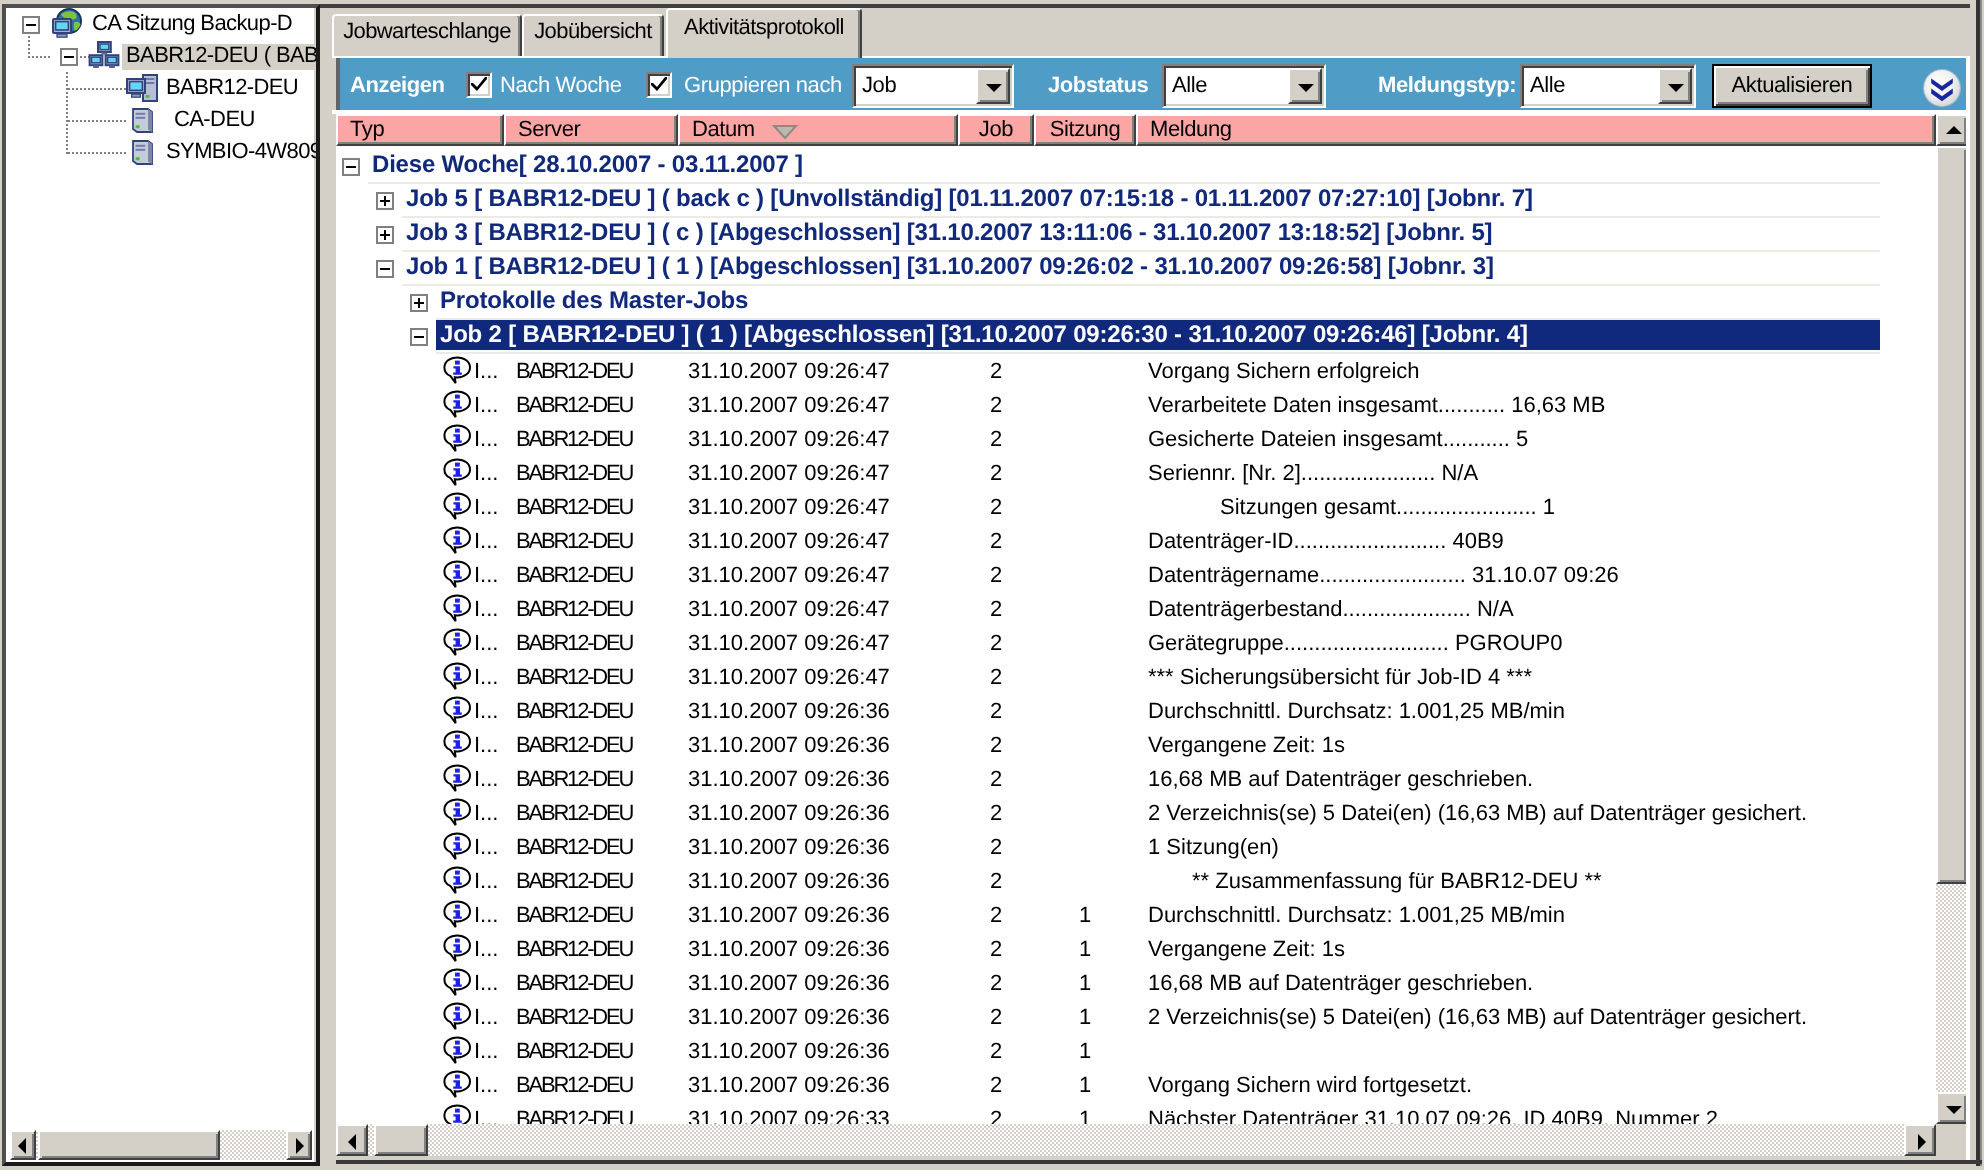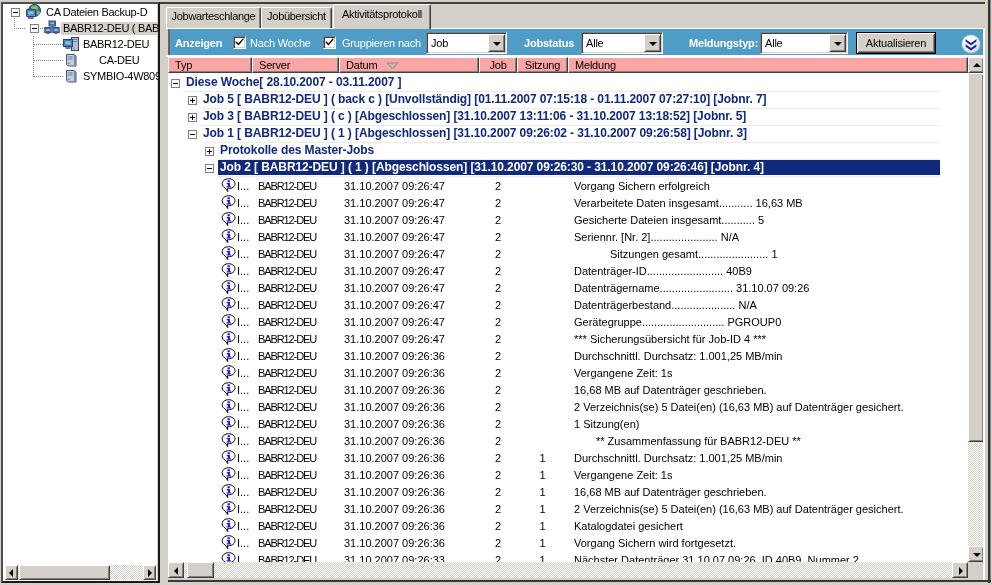--- a/index.html
+++ b/index.html
@@ -169,21 +169,21 @@
   <svg width="16" height="16" viewBox="0 0 16 16">
     <circle cx="9.5" cy="6.5" r="6" fill="#2E6DB4" stroke="#16335F" stroke-width="1"></circle>
     <path d="M5.5,3 Q8.5,0.8 12,2 Q14,3.5 13,5.2 Q10.5,6.5 8,5 Q6,4.5 5.5,3Z" fill="#7FC242"></path>
     <path d="M12.2,7 Q14.8,6.6 15.2,8.2 Q14.5,10.6 12.2,11.4 Q11.4,9 12.2,7Z" fill="#7FC242"></path>
     <path d="M4,7.5 Q5.5,7 6,8.5 Q5.5,9.8 4.2,9.5 Q3.6,8.4 4,7.5Z" fill="#6FB23A"></path>
     <rect x="1.5" y="5.5" width="9" height="7" rx="0.5" fill="#AAB4CE" stroke="#31427C"></rect>
     <rect x="2.8" y="6.8" width="6.4" height="4.2" fill="#66D4F8" stroke="#31427C" stroke-width="0.8"></rect>
     <rect x="3.5" y="13" width="5" height="1.6" fill="#8F9AB8" stroke="#31427C" stroke-width="0.6"></rect>
   </svg>
         </span>
-        <span class="tree-label" style="left: 39px;">CA Dateien Backup-D</span>
+        <span class="tree-label" style="left: 39px;">CA Sitzung Backup-D</span>
       </div>
       <div class="tree-row" style="top: 16px;">
         <span class="expand-box" style="left: 25px; top: 4px;">
           <span class="h"></span>
         </span>
         <span class="tree-icon" style="left: 39px; top: 0px;">
   <svg width="16" height="16" viewBox="0 0 16 16">
     <rect x="5" y="1" width="6.4" height="5" fill="#AAB4CE" stroke="#31427C"></rect>
     <rect x="6" y="2" width="4.4" height="2.8" fill="#66D4F8" stroke="#31427C" stroke-width="0.7"></rect>
     <rect x="6.8" y="6" width="2.8" height="1.2" fill="#55608C"></rect>
@@ -214,21 +214,21 @@
       <div class="tree-row" style="top: 48px;">
         <span class="tree-icon" style="left: 58px; top: 0px;">
   <svg width="16" height="16" viewBox="0 0 16 16">
     <polygon points="3.5,2.5 11,2.5 13,4 13,14 5.5,14 3.5,12.5" fill="#C6CBDA" stroke="#31427C" stroke-width="0.9"></polygon>
     <polygon points="11,2.5 13,4 13,14 11,12.8" fill="#7C87A8"></polygon>
     <rect x="4.8" y="4.4" width="4.8" height="1" fill="#6E7BA4"></rect>
     <rect x="4.8" y="6.4" width="4.8" height="1" fill="#6E7BA4"></rect>
     <rect x="4.8" y="10.6" width="2" height="1.5" fill="#4DBA3E"></rect>
   </svg>
         </span>
-        <span class="tree-label" style="left: 92px; text-align: right;">CA-DEU</span>
+        <span class="tree-label" style="left: 80px; text-align: right;">CA-DEU</span>
       </div>
       <div class="tree-row" style="top: 64px;">
         <span class="tree-icon" style="left: 58px; top: 0px;">
   <svg width="16" height="16" viewBox="0 0 16 16">
     <polygon points="3.5,2.5 11,2.5 13,4 13,14 5.5,14 3.5,12.5" fill="#C6CBDA" stroke="#31427C" stroke-width="0.9"></polygon>
     <polygon points="11,2.5 13,4 13,14 11,12.8" fill="#7C87A8"></polygon>
     <rect x="4.8" y="4.4" width="4.8" height="1" fill="#6E7BA4"></rect>
     <rect x="4.8" y="6.4" width="4.8" height="1" fill="#6E7BA4"></rect>
     <rect x="4.8" y="10.6" width="2" height="1.5" fill="#4DBA3E"></rect>
   </svg>
@@ -652,21 +652,20 @@
     <path d="M7.6,0.7 C11.2,0.7 14,2.9 14,5.7 C14,8.5 11.2,10.7 7.6,10.7 C7.2,10.7 6.8,10.67 6.4,10.62 L6.8,13.6 L4.3,10.1 C2.3,9.2 1.2,7.6 1.2,5.7 C1.2,2.9 4,0.7 7.6,0.7 Z" fill="#FFFFFF" stroke="#000000" stroke-width="1"></path>
     <rect x="6.5" y="2.3" width="2.4" height="2" fill="#1F1FE8"></rect>
     <path d="M5.7,5.1 L9,5.1 L9,8.2 L9.9,8.2 L9.9,9.4 L5.6,9.4 L5.6,8.2 L6.8,8.2 L6.8,6.3 L5.7,6.3 Z" fill="#1F1FE8"></path>
   </svg>
         </span>
         <span class="log-cell" style="left: 69px; width: 18px; text-align: left;">I...</span>
         <span class="log-cell server" style="left: 90px; width: 80px; text-align: left;">BABR12-DEU</span>
         <span class="log-cell" style="left: 176px; width: 110px; text-align: left;">31.10.2007 09:26:36</span>
         <span class="log-cell" style="left: 311px; width: 38px; text-align: center;">2</span>
         <span class="log-cell" style="left: 349px; width: 51px; text-align: center;">1</span>
-        <span class="log-cell" style="left: 406px; width: 394px; text-align: left;">Katalogdatei gesichert</span>
       </div>
       <div class="grow" style="top: 461px;">
         <span style="position: absolute; left: 53px; top: 1px;">
   <svg width="16" height="15" viewBox="0 0 16 15">
     <path d="M7.6,0.7 C11.2,0.7 14,2.9 14,5.7 C14,8.5 11.2,10.7 7.6,10.7 C7.2,10.7 6.8,10.67 6.4,10.62 L6.8,13.6 L4.3,10.1 C2.3,9.2 1.2,7.6 1.2,5.7 C1.2,2.9 4,0.7 7.6,0.7 Z" fill="#FFFFFF" stroke="#000000" stroke-width="1"></path>
     <rect x="6.5" y="2.3" width="2.4" height="2" fill="#1F1FE8"></rect>
     <path d="M5.7,5.1 L9,5.1 L9,8.2 L9.9,8.2 L9.9,9.4 L5.6,9.4 L5.6,8.2 L6.8,8.2 L6.8,6.3 L5.7,6.3 Z" fill="#1F1FE8"></path>
   </svg>
         </span>
         <span class="log-cell" style="left: 69px; width: 18px; text-align: left;">I...</span>

